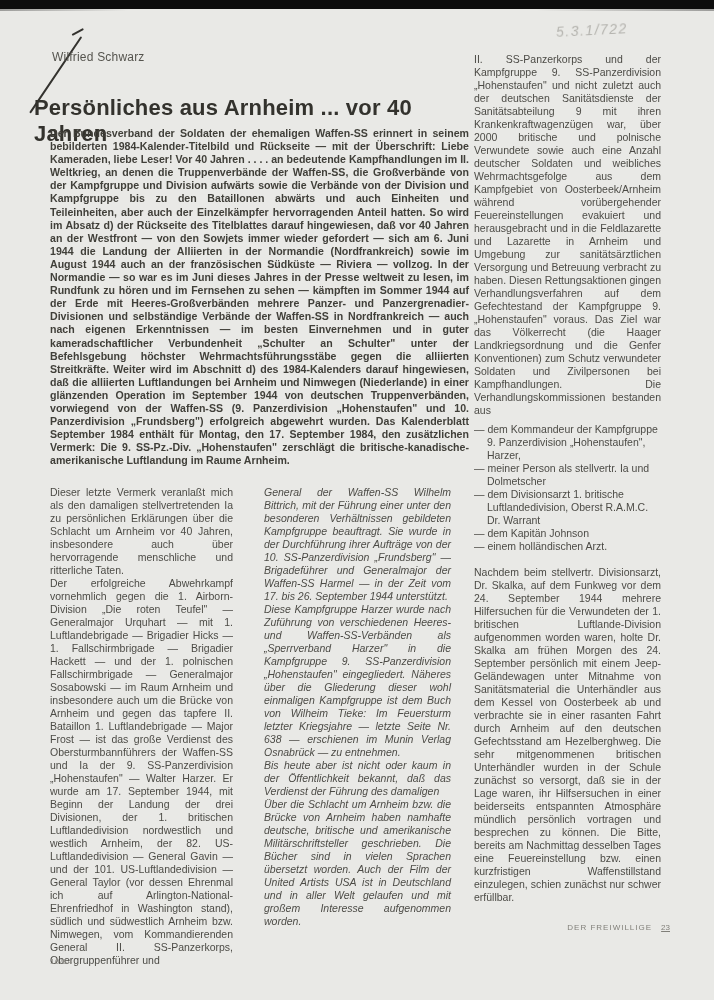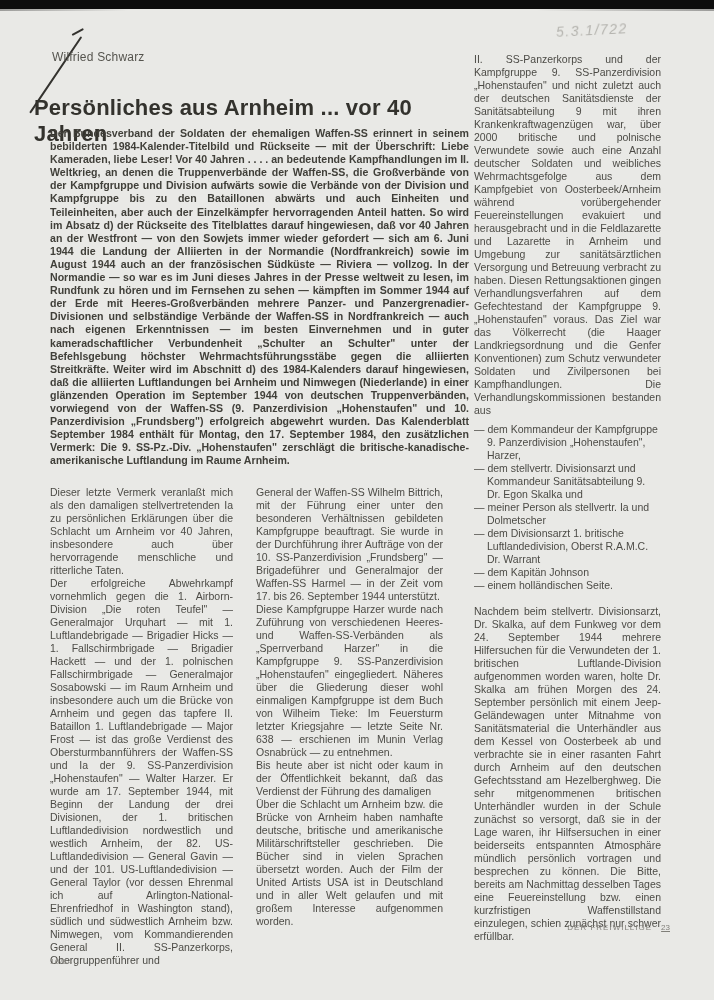--- a/index.html
+++ b/index.html
@@ -49,21 +49,21 @@
     position:absolute;left:50px;top:127px;width:419px;
     font-size:10.6px;line-height:13.1px;font-weight:bold;
     text-align:justify;color:#403f39;
   }
   .col{
     position:absolute;top:486px;
     font-size:10.5px;line-height:13px;text-align:justify;
   }
   .col p{margin:0;}
   .col-left{left:50px;width:183px;}
-  .col-middle{left:256px;width:187px;}
+  .col-middle{left:264px;width:187px;font-style:italic;}
   .col-right{top:53px;left:474px;width:187px;height:884px;}
   .commission-list{margin-top:6px;}
   .commission-list p{padding-left:13px;text-indent:-13px;text-align:left;}
   .closing-block{margin-top:13px;}
   .footer-issue{
     position:absolute;left:50px;top:920px;
     font-size:8px;color:#8d8c86;letter-spacing:.5px;margin-top:37px;
   }
   .footer-right{
     position:absolute;left:474px;top:923px;width:196px;
@@ -100,25 +100,24 @@
       <p>Bis heute aber ist nicht oder kaum in der Öffentlichkeit bekannt, daß das Verdienst der Führung des damaligen</p>
       <p>Über die Schlacht um Arnheim bzw. die Brücke von Arnheim haben namhafte deutsche, britische und amerikanische Militärschriftsteller geschrieben. Die Bücher sind in vielen Sprachen übersetzt worden. Auch der Film der United Artists USA ist in Deutschland und in aller Welt gelaufen und mit großem Interesse aufgenommen worden.</p>
     </div>
 
   <div class="col col-right">
     <div>
         <p>II. SS-Panzerkorps und der Kampfgruppe 9. SS-Panzerdivision „Hohenstaufen" und nicht zuletzt auch der deutschen Sanitätsdienste der Sanitätsabteilung 9 mit ihren Krankenkraftwagenzügen war, über 2000 britische und polnische Verwundete sowie auch eine Anzahl deutscher Soldaten und weibliches Wehrmachtsgefolge aus dem Kampfgebiet von Oosterbeek/Arnheim während vorübergehender Feuereinstellungen evakuiert und herausgebracht und in die Feldlazarette und Lazarette in Arnheim und Umgebung zur sanitätsärztlichen Versorgung und Betreuung verbracht zu haben. Diesen Rettungsaktionen gingen Verhandlungsverfahren auf dem Gefechtestand der Kampfgruppe 9. „Hohenstaufen" voraus. Das Ziel war das Völkerrecht (die Haager Landkriegsordnung und die Genfer Konventionen) zum Schutz verwundeter Soldaten und Zivilpersonen bei Kampfhandlungen. Die Verhandlungskommissionen bestanden aus</p>
       </div>
     <div class="commission-list">
         <p>— dem Kommandeur der Kampfgruppe 9. Panzerdivision „Hohenstaufen", Harzer,</p>
-        <p>— dem stellvertr. Divisionsarzt und Kommandeur Sanitätsabteilung 9. Dr. Egon Skalka und</p>
         <p>— meiner Person als stellvertr. Ia und Dolmetscher</p>
         <p>— dem Divisionsarzt 1. britische Luftlandedivision, Oberst R.A.M.C. Dr. Warrant</p>
         <p>— dem Kapitän Johnson</p>
-        <p>— einem holländischen Seite.</p>
+        <p>— einem holländischen Arzt.</p>
       </div>
     <div class="closing-block">
         <p>Nachdem beim stellvertr. Divisionsarzt, Dr. Skalka, auf dem Funkweg vor dem 24. September 1944 mehrere Hilfersuchen für die Verwundeten der 1. britischen Luftlande-Division aufgenommen worden waren, holte Dr. Skalka am frühen Morgen des 24. September persönlich mit einem Jeep-Geländewagen unter Mitnahme von Sanitätsmaterial die Unterhändler aus dem Kessel von Oosterbeek ab und verbrachte sie in einer rasanten Fahrt durch Arnheim auf den deutschen Gefechtsstand am Hezelberghweg. Die sehr mitgenommenen britischen Unterhändler wurden in der Schule zunächst so versorgt, daß sie in der Lage waren, ihr Hilfsersuchen in einer beiderseits entspannten Atmosphäre mündlich persönlich vortragen und besprechen zu können. Die Bitte, bereits am Nachmittag desselben Tages eine Feuereinstellung bzw. einen kurzfristigen Waffenstillstand einzulegen, schien zunächst nur schwer erfüllbar.</p>
       </div>
   </div>
 
   <div class="footer-issue">10/84</div>
 
   <div class="footer-right">
     <span>DER FREIWILLIGE</span><span class="pagenum">23</span>

